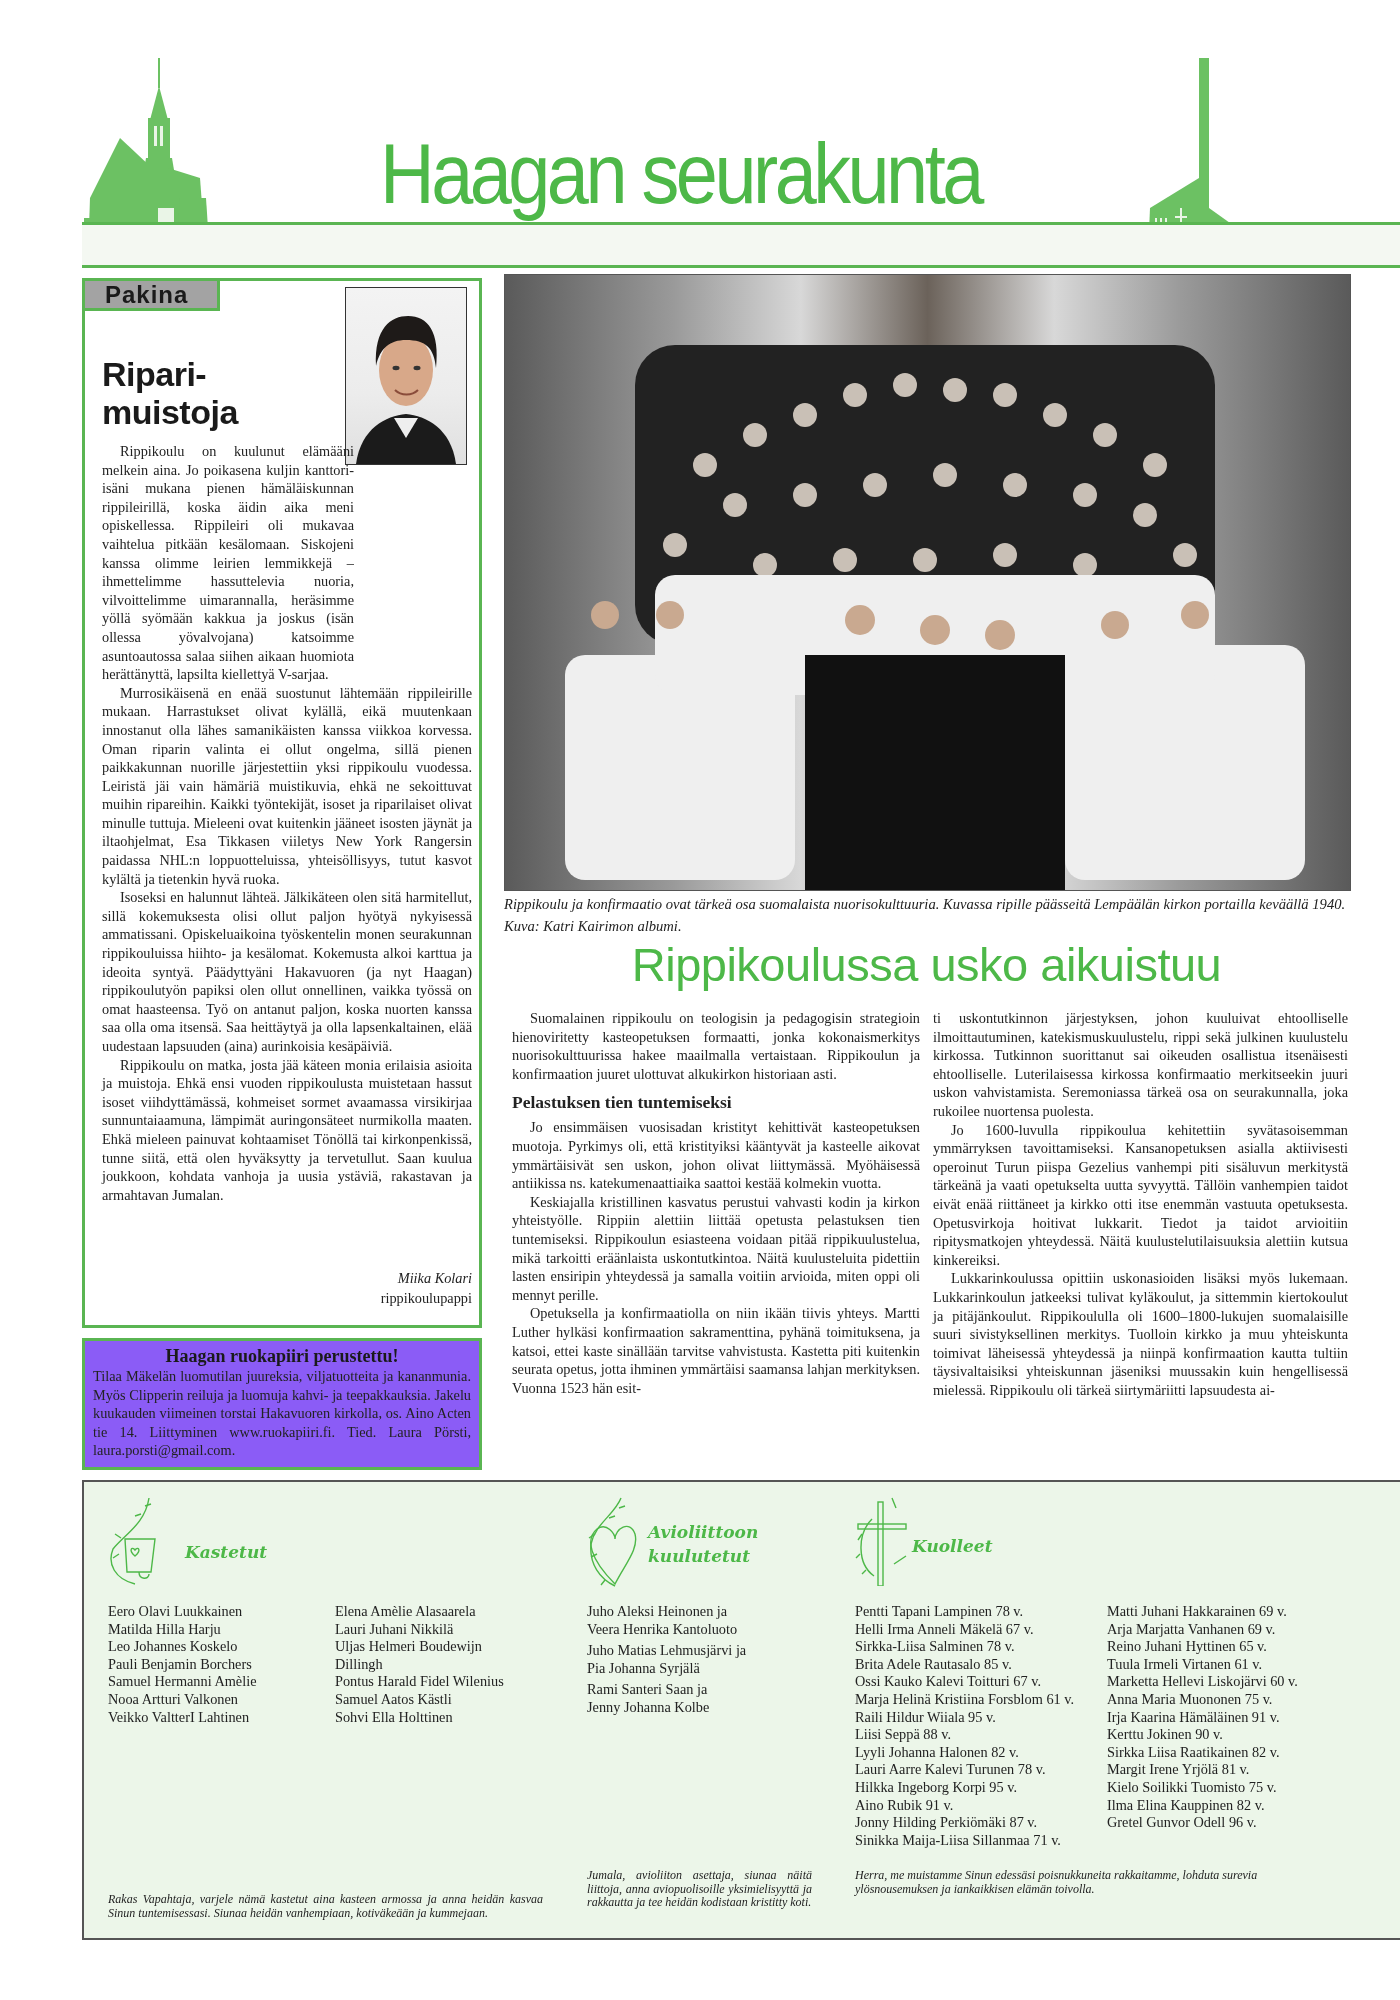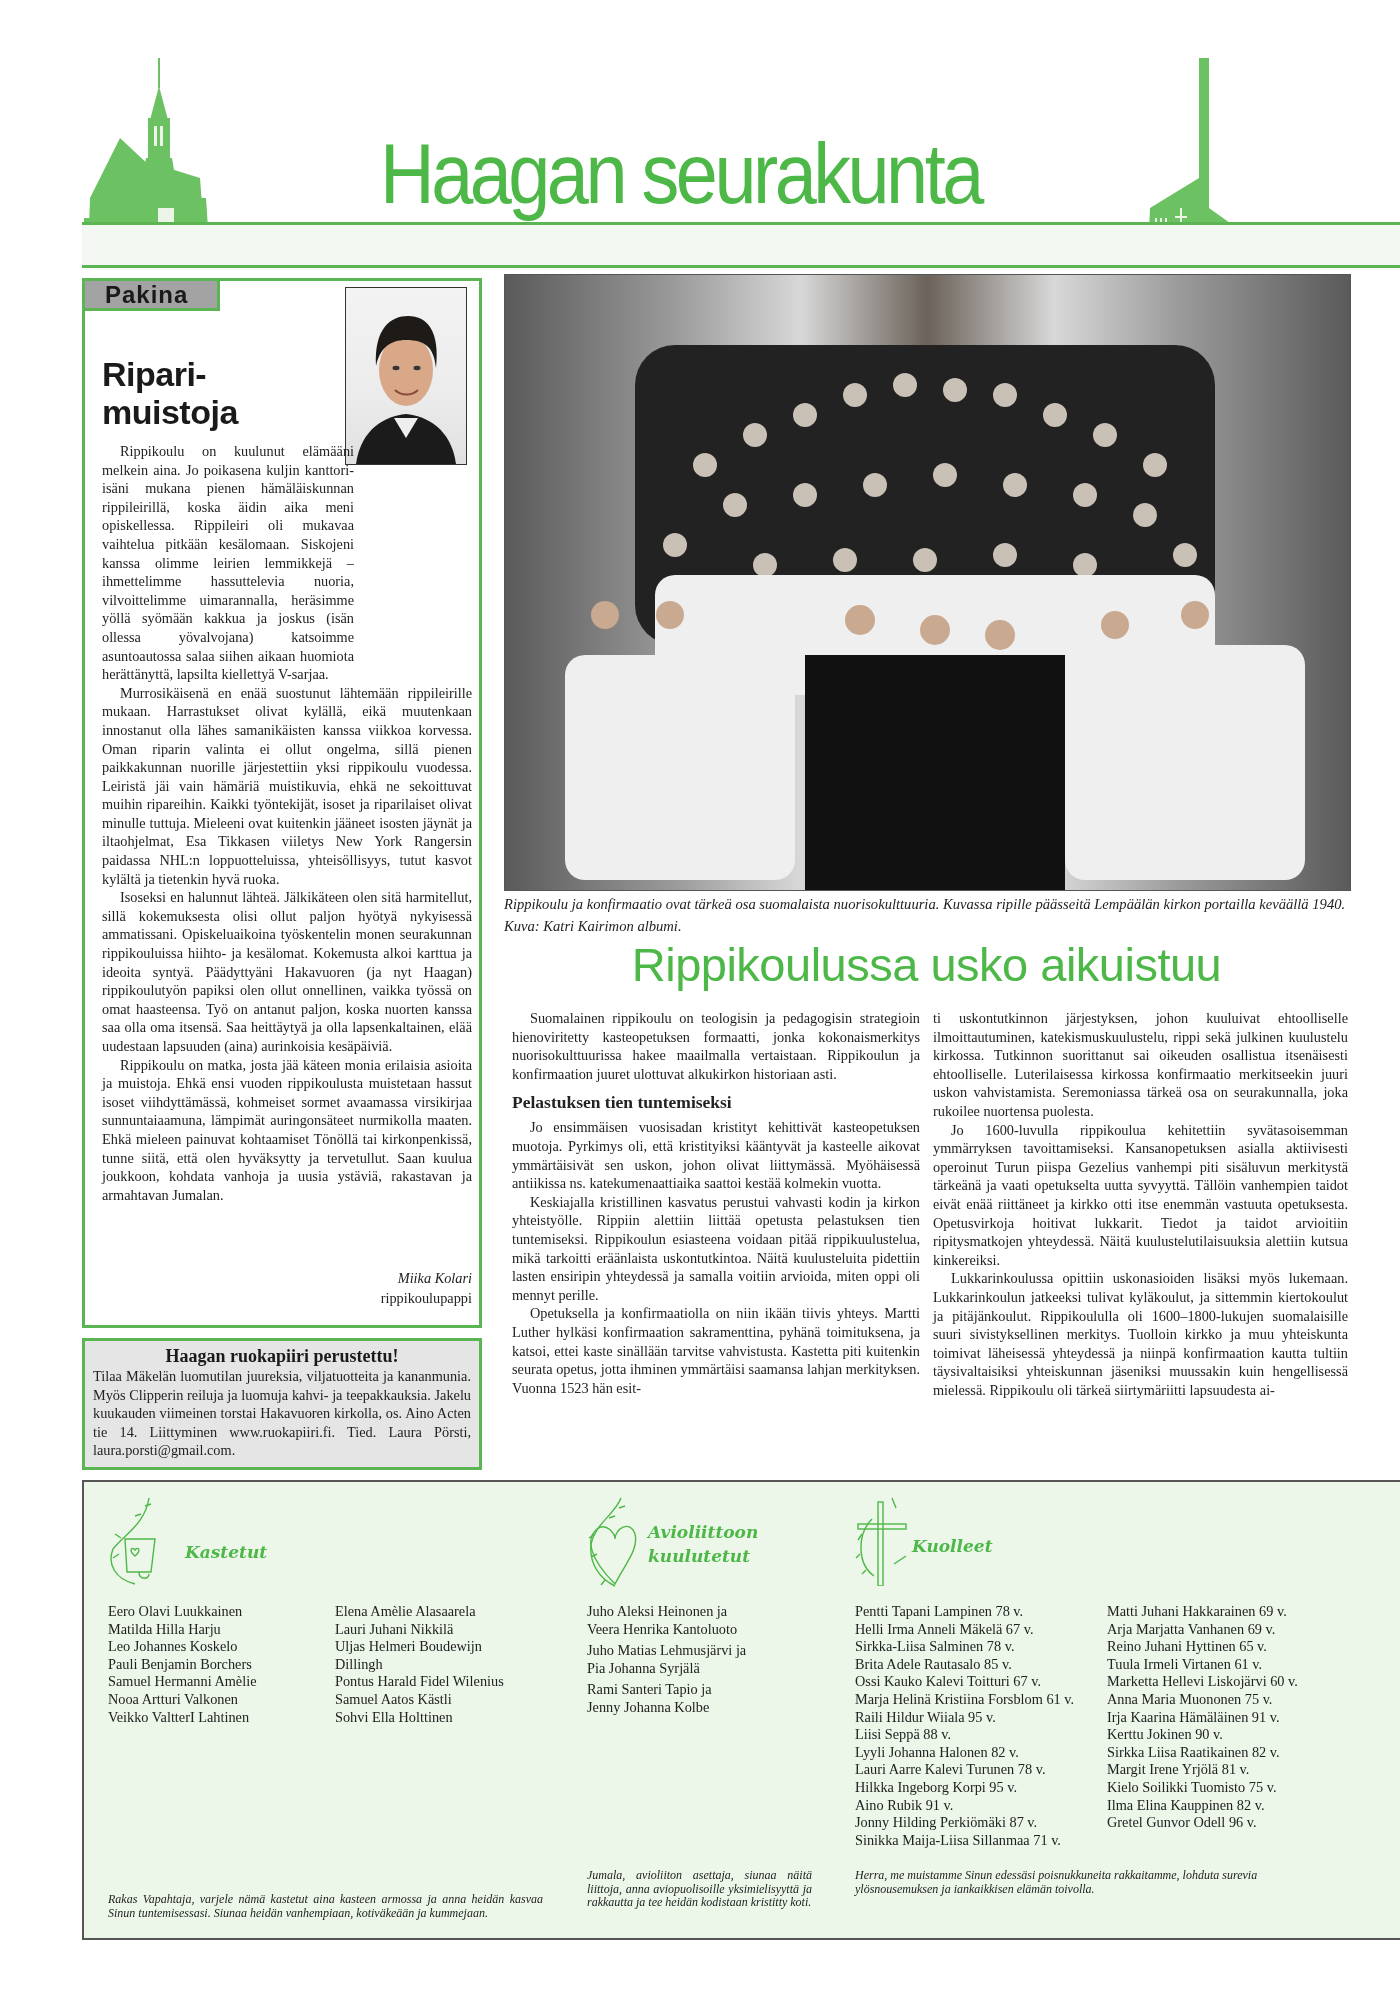--- a/index.html
+++ b/index.html
@@ -13,21 +13,21 @@
   
   .pakina{left:82px;top:278px;width:400px;height:1050px;border:3px solid #5ab552;box-sizing:border-box;}
   .pakina-tag{left:82px;top:278px;width:138px;height:33px;background:#a3a3a3;border:3px solid #5ab552;box-sizing:border-box;font-family:"Liberation Sans",sans-serif;font-weight:bold;font-size:24px;letter-spacing:1px;padding-left:20px;line-height:28px;color:#1a1a1a;}
   .pakina-title{left:102px;top:355px;font-family:"Liberation Sans",sans-serif;font-weight:bold;font-size:34px;line-height:38px;color:#1a1a1a;letter-spacing:-0.5px;}
   .portrait{left:345px;top:287px;width:120px;height:176px;border:1px solid #333;background:linear-gradient(180deg,#f3f3f3 0%,#ececec 60%,#e0e0e0 100%);overflow:hidden;}
   .body-text{font-size:14.3px;line-height:18.6px;text-align:justify;}
   .body-text p{margin:0;text-indent:18px;}
   .pakina-text{left:102px;top:442px;width:370px;}
   .pakina-sign{left:102px;top:1268px;width:370px;text-align:right;font-size:14.3px;line-height:20px;}
   
-  .ruoka{left:82px;top:1338px;width:400px;height:132px;border:3px solid #5ab552;box-sizing:border-box;background:#e5e5e5;padding:4px 8px 0 8px;}
+  .ruoka{left:82px;top:1338px;width:400px;height:132px;border:3px solid #5ab552;box-sizing:border-box;background:#8b5cf6;padding:4px 8px 0 8px;}
   .ruoka h3{margin:0;text-align:center;font-size:18px;line-height:22px;font-weight:bold;color:#1a1a1a;}
   .ruoka .t{font-size:14.3px;line-height:18.5px;text-align:justify;}
   
   .photo{left:504px;top:274px;width:845px;height:615px;border:1px solid #555;overflow:hidden;background:#777;}
   .caption{left:504px;top:893px;width:845px;font-style:italic;font-size:14.6px;line-height:22px;}
   .main-title{left:504px;top:937px;width:845px;text-align:center;font-family:"Liberation Sans",sans-serif;font-weight:normal;font-size:47px;color:#4db848;letter-spacing:-0.5px;line-height:56px;}
   .col1{left:512px;top:1009px;width:408px;}
   .col2{left:933px;top:1009px;width:415px;}
   .subhead{font-weight:bold;font-size:17.5px;line-height:20px;margin:9px 0 6px 0 !important;text-indent:0 !important;}
   
@@ -241,21 +241,21 @@
 <div class="abs names" style="left:587px;top:1603px;width:230px;">
   <div style="margin-bottom:4px;">
     <div>Juho Aleksi Heinonen ja</div>
     <div>Veera Henrika Kantoluoto</div>
   </div>
   <div style="margin-bottom:4px;">
     <div>Juho Matias  Lehmusjärvi ja</div>
     <div>Pia  Johanna  Syrjälä</div>
   </div>
   <div>
-    <div>Rami  Santeri Tapio ja</div>
+    <div>Rami  Santeri Saan ja</div>
     <div>Jenny Johanna Kolbe</div>
   </div>
 </div>
 <div class="abs prayer" style="left:587px;top:1869px;width:225px;">Jumala, avioliiton asettaja, siunaa näitä liittoja, anna aviopuolisoille yksimielisyyttä ja rakkautta ja tee heidän kodistaan kristitty koti.</div>
 
 <svg class="abs" style="left:852px;top:1494px;width:66px;height:92px;" viewBox="0 0 66 92">
   <g fill="none" stroke="#4db848" stroke-width="1.4">
     <rect x="26" y="8" width="5" height="84"></rect>
     <rect x="6" y="30" width="48" height="5"></rect>
     <path d="M20,25 C5,40 5,70 22,82"></path>

